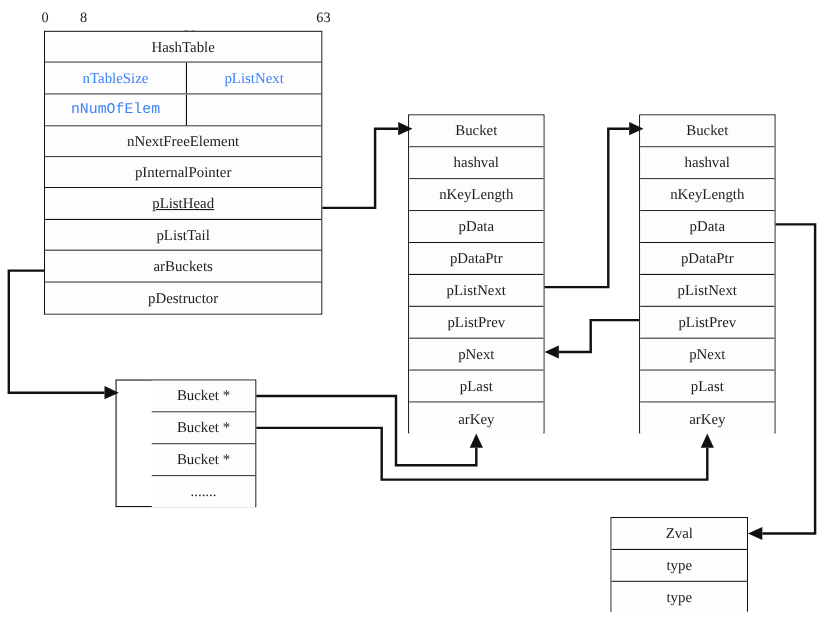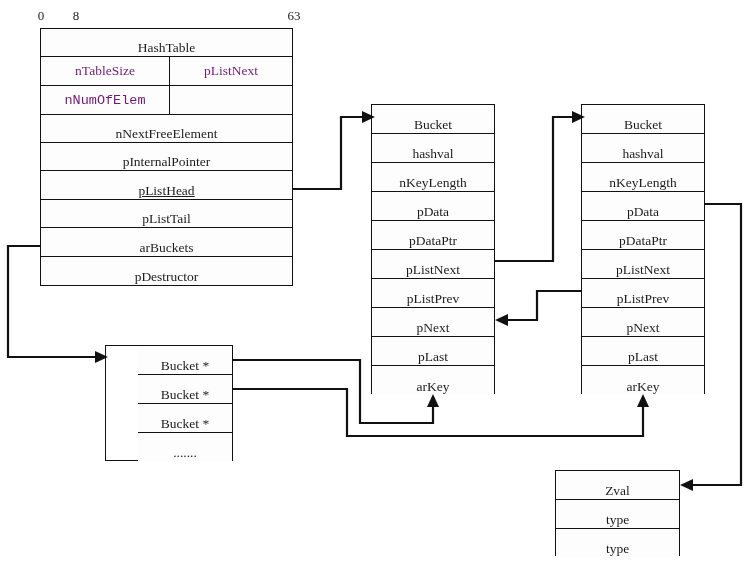--- a/index.html
+++ b/index.html
@@ -26,40 +26,40 @@
     position: absolute;
     border: 1.6px solid #111111;
     box-sizing: border-box;
     background: #ffffff;
   }
   .row {
     position: relative;
     box-sizing: border-box;
     border-bottom: 1.4px solid #111111;
     display: flex;
-    align-items: flex-end;
+    align-items: center;
     justify-content: center;
     font-size: 13.5px;
     color: #1c1c1c;
     background: #fdfdfd;
     white-space: nowrap;
   }
   .row:last-child { border-bottom: none; }
   .row.split {
     justify-content: flex-start;
     padding: 0;
   }
   .cell {
     box-sizing: border-box;
     height: 100%;
     display: flex;
     align-items: center;
     justify-content: center;
     font-size: 13.5px;
-    color: #701a75;
+    color: #3b82f6;
     white-space: nowrap;
   }
   .cell.left { border-right: 1.4px solid #111111; }
   .cell.empty { }
   svg.wires {
     position: absolute;
     left: 0; top: 0;
     width: 750px;
     height: 567px;
     pointer-events: none;

